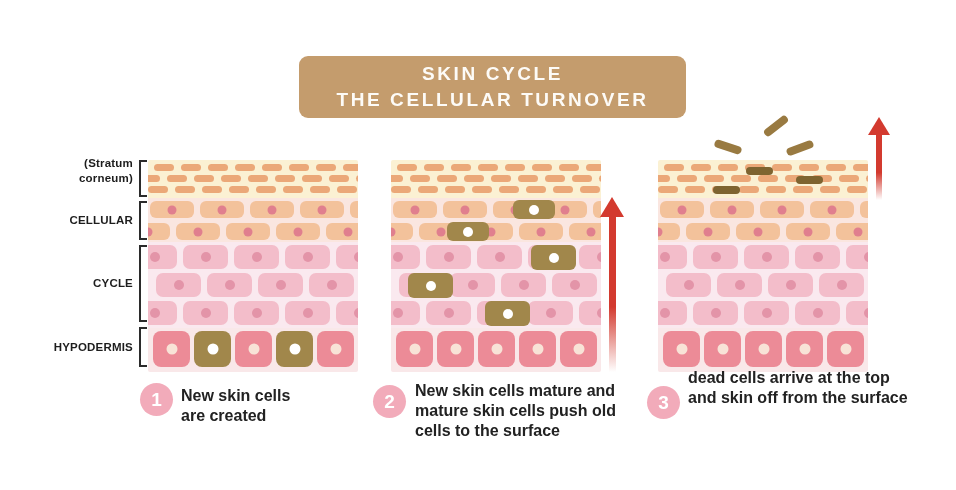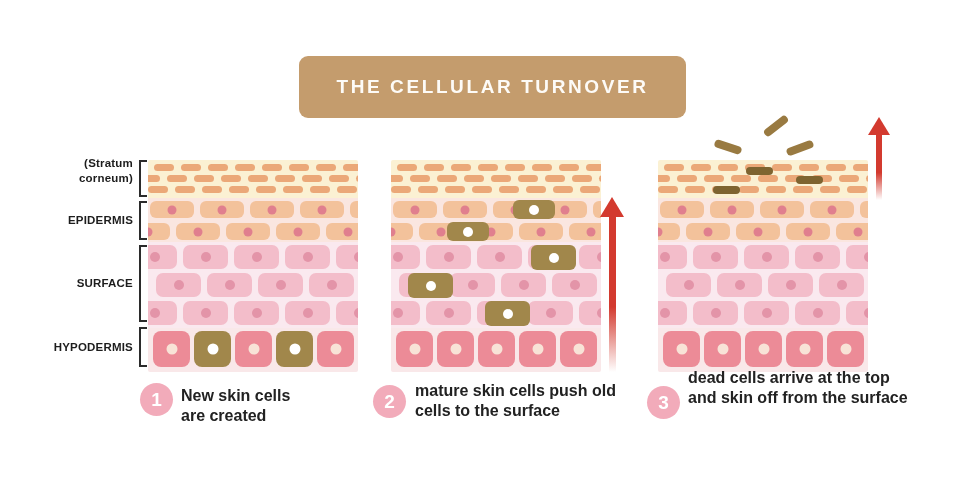--- a/index.html
+++ b/index.html
@@ -45,32 +45,33 @@
   .step-text{
     position:absolute;font-size:16px;font-weight:bold;color:#222222;line-height:20px;
   }
 </style>
 </head>
 <body>
 
 <div id="canvas">
 
   <div class="banner">
+    <div class="banner-line">SKIN CYCLE</div>
     <div class="banner-line">THE CELLULAR TURNOVER</div>
   </div>
 
   <div class="layer-label" style="top:156px">
     <div>(Stratum</div>
     <div>corneum)</div>
   </div>
   <div class="layer-label" style="top:213px">
-    <div>EPIDERMIS</div>
+    <div>CELLULAR</div>
   </div>
   <div class="layer-label" style="top:276px">
-    <div>SURFACE</div>
+    <div>CYCLE</div>
   </div>
   <div class="layer-label" style="top:340px">
     <div>HYPODERMIS</div>
   </div>
 
   <div class="bracket" style="top:160px;height:37px"></div>
   <div class="bracket" style="top:201px;height:39px"></div>
   <div class="bracket" style="top:245px;height:77px"></div>
   <div class="bracket" style="top:327px;height:40px"></div>
 
@@ -448,20 +449,21 @@
   </div>
   <div class="step-text" style="left:181px;top:386px">
     <div>New skin cells</div>
     <div>are created</div>
   </div>
 
   <div class="step-circle" style="left:373px;top:385px">
     <span>2</span>
   </div>
   <div class="step-text" style="left:415px;top:381px">
+    <div>New skin cells mature and</div>
     <div>mature skin cells push old</div>
     <div>cells to the surface</div>
   </div>
 
   <div class="step-circle" style="left:647px;top:386px">
     <span>3</span>
   </div>
   <div class="step-text" style="left:688px;top:368px">
     <div>dead cells arrive at the top</div>
     <div>and skin off from the surface</div>

